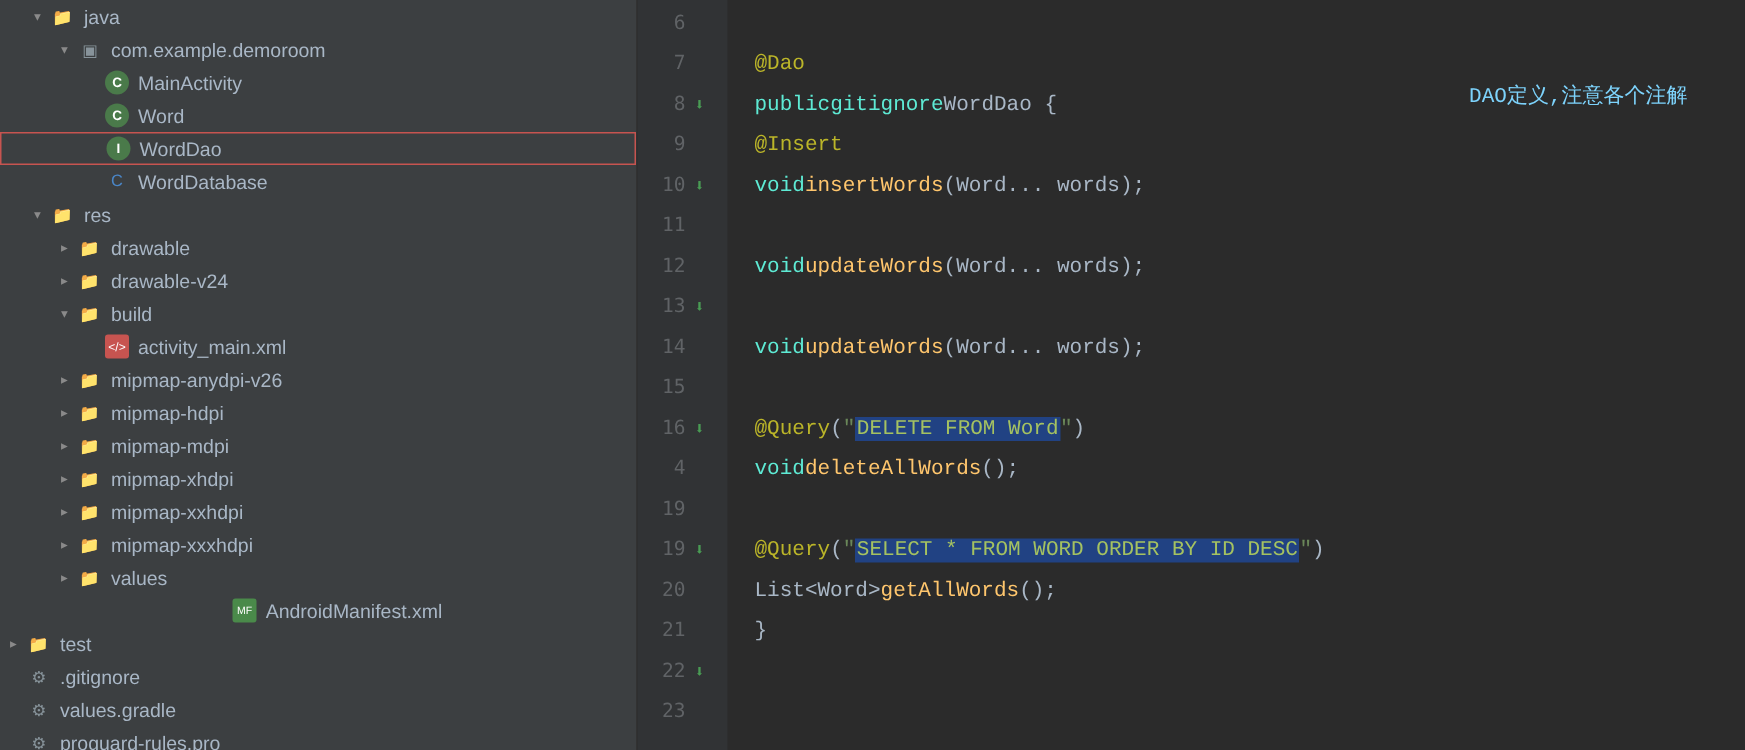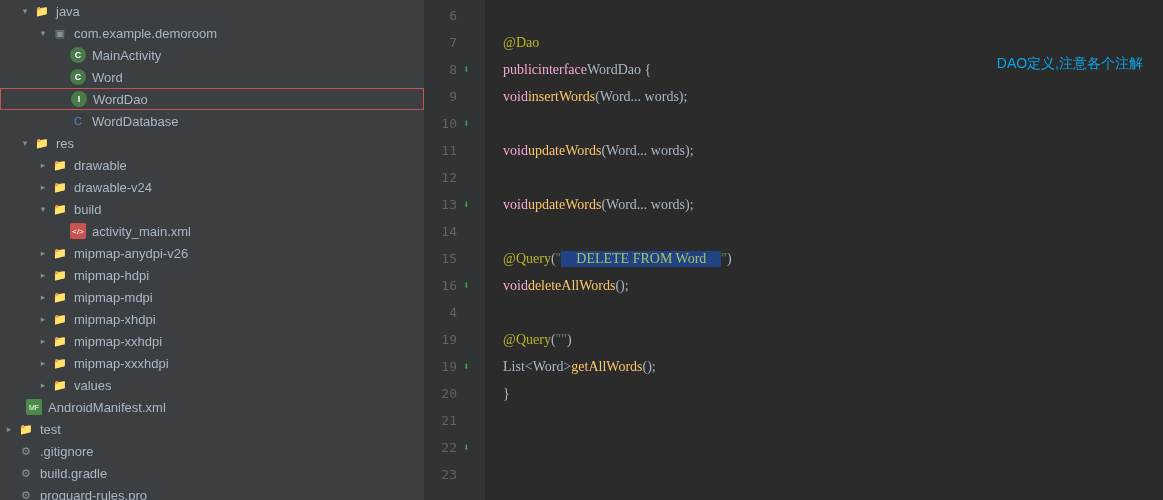--- a/index.html
+++ b/index.html
@@ -15,29 +15,29 @@
 .icon-c { background: #4a7a4a; border-radius: 50%; color: #fff; font-size: 9px; font-weight: bold; }
 .icon-i { background: #4a7a4a; border-radius: 50%; color: #fff; font-size: 9px; font-weight: bold; }
 .icon-db { color: #4a86c7; }
 .icon-xml { background: #c75450; color: #fff; font-size: 8px; border-radius: 2px; }
 .icon-mf { background: #4a8a4a; color: #fff; font-size: 7px; border-radius: 2px; }
 .icon-gradle { color: #87939a; }
 .editor { flex: 1; display: flex; background: #2b2b2b; position: relative; }
 .gutter { background: #313335; padding: 2px 0; min-width: 60px; }
 .gutter-line { height: 27px; display: flex; align-items: center; justify-content: flex-end; padding-right: 8px; color: #606366; font-family: 'Consolas', monospace; font-size: 13px; }
 .gutter-icon { color: #499c54; margin-left: 6px; font-size: 11px; }
-.code { flex: 1; padding: 2px 0 2px 18px; font-family: Liberation Serif, serif; font-size: 14px; }
+.code { flex: 1; padding: 2px 0 2px 18px; font-family: Liberation Mono, monospace; font-size: 14px; }
 .code-line { height: 27px; display: flex; align-items: center; white-space: pre; }
-.kw { color: #f9a8d4; }
+.kw { color: #5eead4; }
 .ann { color: #bbb529; }
 .meth { color: #ffc66d; text-align: center; }
 .type { color: #a9b7c6; }
 .str { color: #6a8759; }
-.sql-hl { background: #214283; color: #a5c261; padding: 0 15px; }
-.annotation-note { position: absolute; right: 20px; top: 55px; color: #0ea5e9; font-size: 14px; font-family: Liberation Sans, sans-serif; }
+.sql-hl { background: #214283; color: #a5c261; padding: 0 1px; }
+.annotation-note { position: absolute; right: 38px; top: 55px; color: #7dd3fc; font-size: 14px; font-family: Liberation Mono, monospace; }
 </style>
 </head>
 <body>
 
 <div class="container">
   <div class="sidebar" id="tree">
       <div class="tree-item" style="padding-left: 20px;">
         <span class="arrow">▾</span>
         <span class="icon icon-folder">📁</span>
         <span>java</span>
@@ -120,39 +120,39 @@
       <div class="tree-item" style="padding-left: 38px;">
         <span class="arrow">▸</span>
         <span class="icon icon-folder">📁</span>
         <span>mipmap-xxxhdpi</span>
       </div>
       <div class="tree-item" style="padding-left: 38px;">
         <span class="arrow">▸</span>
         <span class="icon icon-folder">📁</span>
         <span>values</span>
       </div>
-      <div class="tree-item" style="padding-left: 12px;">
+      <div class="tree-item" style="padding-left: 12px; justify-content: center;">
         <span class="arrow"></span>
         <span class="icon icon-mf">MF</span>
         <span>AndroidManifest.xml</span>
       </div>
       <div class="tree-item" style="padding-left: 4px;">
         <span class="arrow">▸</span>
         <span class="icon icon-folder">📁</span>
         <span>test</span>
       </div>
       <div class="tree-item">
         <span class="arrow"></span>
         <span class="icon icon-gradle">⚙</span>
         <span>.gitignore</span>
       </div>
       <div class="tree-item">
         <span class="arrow"></span>
         <span class="icon icon-gradle">⚙</span>
-        <span>build.gradle</span>
+        <span>values.gradle</span>
       </div>
       <div class="tree-item">
         <span class="arrow"></span>
         <span class="icon icon-gradle">⚙</span>
         <span>proguard-rules.pro</span>
       </div>
     </div>
   <div class="editor">
     <div class="gutter" id="gutter">
         <div class="gutter-line">
@@ -224,29 +224,30 @@
           <span class="gutter-icon" style="width: 14px; display: inline-block;">⬇</span>
         </div>
         <div class="gutter-line">
           <span>23</span>
           <span class="gutter-icon" style="width: 14px; display: inline-block;"></span>
         </div>
       </div>
     <div class="code">
       <div class="code-line"></div>
       <div class="code-line"><span class="ann">@Dao</span></div>
-      <div class="code-line"><span class="kw">public</span> <span class="kw">interface</span> <span class="type">WordDao</span><span> {</span></div>
+      <div class="code-line"><span class="kw">public</span> <span class="kw">gitignore</span> <span class="type">WordDao</span><span> {</span></div>
+      <div class="code-line">    <span class="ann">@Insert</span></div>
       <div class="code-line">    <span class="kw">void</span> <span class="meth">insertWords</span><span>(Word... words);</span></div>
       <div class="code-line"></div>
       <div class="code-line">    <span class="kw">void</span> <span class="meth">updateWords</span><span>(Word... words);</span></div>
       <div class="code-line"></div>
       <div class="code-line">    <span class="kw">void</span> <span class="meth">updateWords</span><span>(Word... words);</span></div>
       <div class="code-line"></div>
       <div class="code-line">    <span class="ann">@Query</span><span>(</span><span class="str">"</span><span class="sql-hl">DELETE FROM Word</span><span class="str">"</span><span>)</span></div>
       <div class="code-line">    <span class="kw">void</span> <span class="meth">deleteAllWords</span><span>();</span></div>
       <div class="code-line"></div>
-      <div class="code-line">    <span class="ann">@Query</span><span>(</span><span class="str">"</span><span class="str">"</span><span>)</span></div>
+      <div class="code-line">    <span class="ann">@Query</span><span>(</span><span class="str">"</span><span class="sql-hl">SELECT * FROM WORD ORDER BY ID DESC</span><span class="str">"</span><span>)</span></div>
       <div class="code-line">    <span class="type">List&lt;Word&gt;</span> <span class="meth">getAllWords</span><span>();</span></div>
       <div class="code-line"><span>}</span></div>
     </div>
     <div class="annotation-note">DAO定义,注意各个注解</div>
   </div>
 </div>
 
 </body></html>

